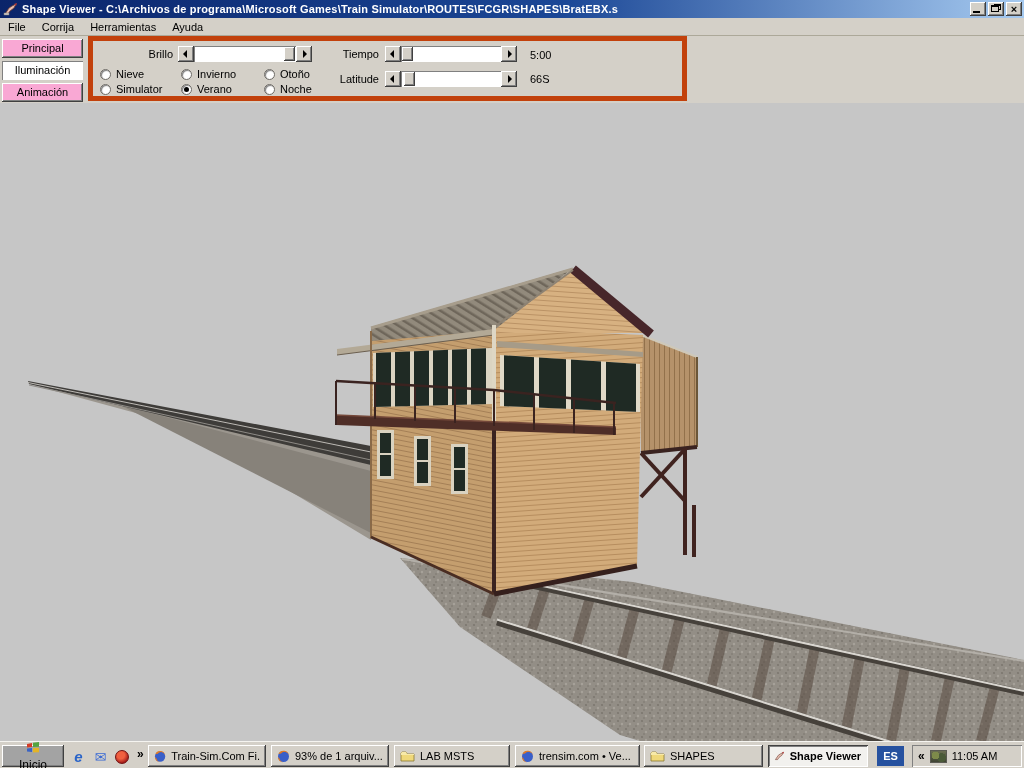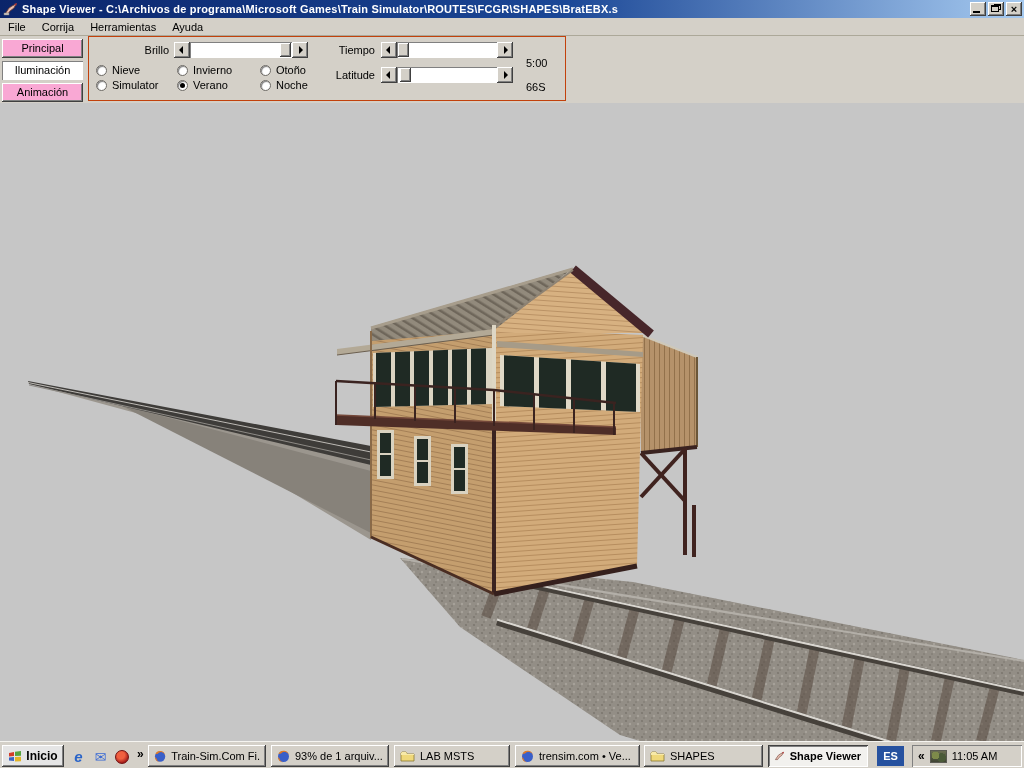--- a/index.html
+++ b/index.html
@@ -26,23 +26,23 @@
   
   .menubar { position:absolute; left:0; top:18px; width:1024px; height:18px; background:#d4d0c8;
     display:flex; align-items:center; border-bottom:1px solid #aca899; }
   .menubar span { padding:10px 8px; color:#000; }
 
   
   .toolbar { position:absolute; left:0; top:36px; width:1024px; height:67px; background:#d4d0c8; }
   .sidetab { position:absolute; left:2px; width:81px; height:19px; background:#f9a8d4; text-align:center; line-height:18px;
     box-shadow: inset -1px -1px 0 #404040, inset 1px 1px 0 #fff, inset -2px -2px 0 #808080; cursor:default; }
   .sidetab.active { background:#fff; box-shadow: inset 1px 1px 0 #808080, inset -1px -1px 0 #fff; }
-  .panel { position:absolute; left:88px; top:0px; width:478px; height:65px; border:1px solid #c2410c; background:#d4d0c8; }
+  .panel { position:absolute; left:88px; top:0px; width:599px; height:65px; border:5px solid #c2410c; background:#d4d0c8; }
   .plabel { position:absolute; text-align:right; color:#000; }
-  .pvalue { position:absolute; color:#000;margin-top:12px; }
+  .pvalue { position:absolute; color:#000; }
 
   .hscroll { position:absolute; height:16px; display:flex; }
   .sbtn { width:16px; height:16px; background:#d4d0c8; flex:0 0 auto; position:relative;
     box-shadow: inset -1px -1px 0 #404040, inset 1px 1px 0 #fff, inset -2px -2px 0 #808080; }
   .tri-l { position:absolute; left:5px; top:4px; width:0; height:0; border:4px solid transparent; border-right-color:#000; border-left-width:0; }
   .tri-r { position:absolute; left:7px; top:4px; width:0; height:0; border:4px solid transparent; border-left-color:#000; border-right-width:0; }
   .strack { flex:1; background:#fff; position:relative; box-shadow: inset 1px 1px 0 #808080, inset -1px -1px 0 #fff; }
   .sthumb { position:absolute; top:1px; width:11px; height:14px; background:#d4d0c8;
     box-shadow: inset -1px -1px 0 #404040, inset 1px 1px 0 #fff, inset -2px -2px 0 #808080; }
 
@@ -50,23 +50,23 @@
   .rdot { width:11px; height:11px; border-radius:50%; background:#fff; position:relative; flex:0 0 auto;
     box-shadow: inset 1px 1px 1px #808080, inset -1px -1px 1px #fff; border:1px solid #6d6a65; }
   .radio-item.checked .rdot::after { content:""; position:absolute; left:2px; top:2px; width:5px; height:5px; border-radius:50%; background:#000; }
 
   
   .viewport { position:absolute; left:0; top:103px; width:1024px; height:638px; background:#c6c6c6; }
   .viewport svg { display:block; }
 
   
   .taskbar { position:absolute; left:0; top:741px; width:1024px; height:27px; background:#d4d0c8; border-top:1px solid #f5f4f0; }
-  .startbtn { position:absolute; left:2px; top:3px; width:62px; height:22px; background:#e5e5e5;
+  .startbtn { position:absolute; left:2px; top:3px; width:62px; height:22px; background:#a3a3a3;
     box-shadow: inset -1px -1px 0 #404040, inset 1px 1px 0 #fff, inset -2px -2px 0 #808080;
-    display:flex; align-items:center; justify-content:center; gap:4px; font-weight:bold; font-size:12px; }
+    display:flex; align-items:center; justify-content:center; gap:4px; font-weight:normal; font-size:12px;flex-direction:column; }
   .qlicon { position:absolute; top:6px; width:17px; height:17px; display:flex; align-items:center; justify-content:center; }
   .chev { position:absolute; font-weight:bold; font-size:12px; color:#000; }
   .taskbtn { position:absolute; top:3px; height:22px; background:#d4d0c8;
     box-shadow: inset -1px -1px 0 #404040, inset 1px 1px 0 #fff, inset -2px -2px 0 #808080;
     display:flex; align-items:center; gap:5px; padding:0 6px; overflow:hidden; }
   .taskbtn.active { background:#f2f1ee; font-weight:bold; box-shadow: inset 1px 1px 0 #404040, inset -1px -1px 0 #fff, inset 2px 2px 0 #808080; }
   .taskbtn .lbl { white-space:nowrap; overflow:hidden; text-overflow:clip; }
   .esbox { position:absolute; left:877px; top:4px; width:27px; height:20px; background:#26519f; color:#fff;
     display:flex; align-items:center; justify-content:center; font-weight:bold; font-size:11px; }
   .tray { position:absolute; left:912px; top:3px; width:110px; height:22px; background:#d4d0c8;

